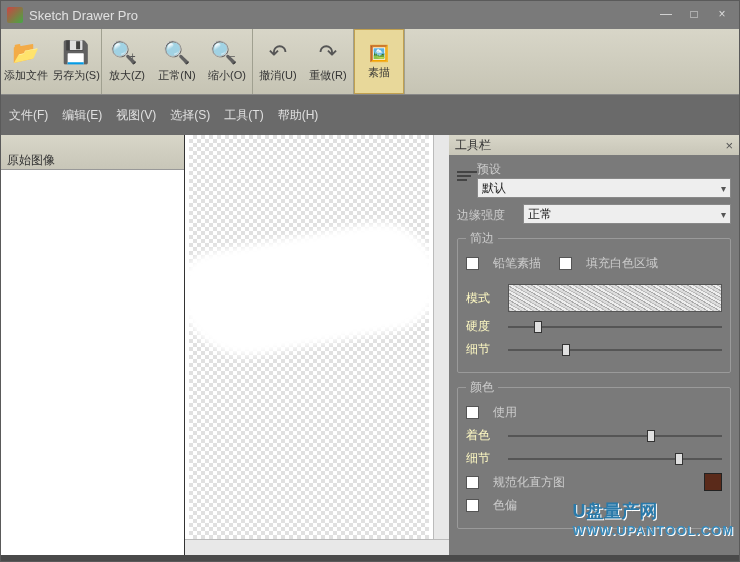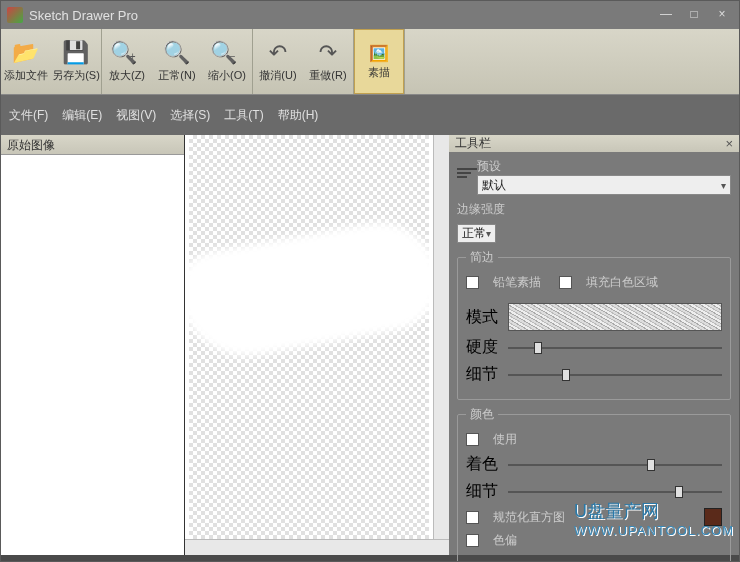--- a/index.html
+++ b/index.html
@@ -22,21 +22,21 @@
 
 
 .menubar { height: 40px; background: #6a6a6a; display: flex; align-items: center; padding: 0 8px; gap: 14px; color: #e0e0e0; font-size: 12px; }
 .menubar .mitem { cursor: pointer; }
 
 
 .main { display: flex; height: 420px; background: #6a6a6a; }
 
 
 .left-panel { width: 184px; display: flex; flex-direction: column; border-right: 1px solid #333; }
-.panel-header { height: 20px; background: linear-gradient(#d8d6c8,#c8c6b8); font-size: 12px; color: #333; padding: 2px 6px; border-bottom: 1px solid #999; }
+.panel-header { height: 20px; background: linear-gradient(#d8d6c8,#c8c6b8); font-size: 12px; color: #333; padding: 17px 6px; border-bottom: 1px solid #999; }
 .left-content { flex: 1; background: #fff; }
 
 
 .center { flex: 1; display: flex; flex-direction: column; }
 .canvas-area { flex: 1; background: #fff; position: relative; overflow: hidden; display: flex; justify-content: center; }
 .canvas-inner { width: 240px; height: 100%; position: relative;
   background-image:
     linear-gradient(45deg,#e0e0e0 25%,transparent 25%,transparent 75%,#e0e0e0 75%),
     linear-gradient(45deg,#e0e0e0 25%,transparent 25%,transparent 75%,#e0e0e0 75%);
   background-size: 8px 8px; background-position: 0 0,4px 4px;
@@ -53,39 +53,39 @@
 .right-header .rh-close { cursor: pointer; font-size: 13px; color: #555; }
 .right-body { padding: 6px 8px; flex: 1; }
 .preset-row { display: flex; align-items: center; margin-bottom: 6px; }
 .preset-icon { width: 20px; height: 18px; display: flex; flex-direction: column; gap: 2px; }
 .preset-icon div { height: 2px; background: #444; }
 .preset-icon div:nth-child(2) { width: 70%; }
 .preset-icon div:nth-child(3) { width: 50%; }
 .lbl { color: #ccc; font-size: 12px; }
 .sel { flex: 1; height: 20px; background: #eee; border: 1px solid #888; font-size: 12px; padding: 0 4px; display: flex; align-items: center; justify-content: space-between; cursor: pointer; color: #222; }
 .sel::after { content: "▾"; color: #555; font-size: 10px; }
-.row2 { display: flex; align-items: flex-start; gap: 6px; margin-bottom: 6px; flex-direction: column; }
+.row2 { display: flex; align-items: flex-end; gap: 6px; margin-bottom: 6px; }
 .row2 .lbl { width: 60px; }
 fieldset.group { border: 1px solid #9a9a9a; border-radius: 2px; margin-bottom: 6px; padding: 8px 8px 8px 8px; }
 fieldset.group legend { color: #ccc; font-size: 12px; padding: 0 4px; }
 .chk-row { display: flex; align-items: center; gap: 14px; margin-bottom: 6px; }
 .chk { width: 13px; height: 13px; background: #fff; border: 1px solid #555; cursor: pointer; }
 .chk-label { color: #ccc; font-size: 12px; }
 .slider-row { display: flex; align-items: center; gap: 8px; margin-bottom: 6px; }
-.slider-row .slbl { width: 34px; color: #000000; font-size: 16px; }
+.slider-row .slbl { width: 34px; color: #fef9c3; font-size: 12px; }
 .slider { flex: 1; height: 16px; position: relative; cursor: pointer; }
 .slider .track { position: absolute; top: 7px; left: 0; right: 0; height: 2px; background: #555; }
 .slider .thumb { position: absolute; top: 2px; width: 8px; height: 12px; background: #e0e0e0; border: 1px solid #333; }
 .texture-box { flex: 1; height: 28px; background: repeating-linear-gradient(30deg,#bbb 0 1px,#ddd 1px 3px,#aaa 3px 4px,#eee 4px 6px); border: 1px solid #555; cursor: pointer; }
 .color-sw { width: 18px; height: 18px; background: #5a2a1a; border: 1px solid #222; cursor: pointer; margin-left: auto; }
 
 
 .statusbar { height: 22px; background: #4a4a4a; color: #ddd; font-size: 12px; display: flex; align-items: center; padding: 0 8px; }
 .statusbar .st { flex: 1; }
-.watermark { position: absolute; right: 6px; bottom: 24px; font-size: 18px; font-weight: normal; color: #2a7aaa; text-shadow: 1px 1px 0 #fff; pointer-events: none; }
+.watermark { position: absolute; right: 6px; bottom: 24px; font-size: 18px; font-weight: bold; color: #2a7aaa; text-shadow: 1px 1px 0 #fff; pointer-events: none; }
 .watermark .sub { font-size: 13px; color: #3a8aba; display: block; letter-spacing: 1px; }
 </style>
 </head>
 <body>
 
 <div class="titlebar">
   <div class="app-icon"></div>
   <div class="title">Sketch Drawer Pro</div>
   <div class="winbtns">
     <div class="winbtn">—</div>

